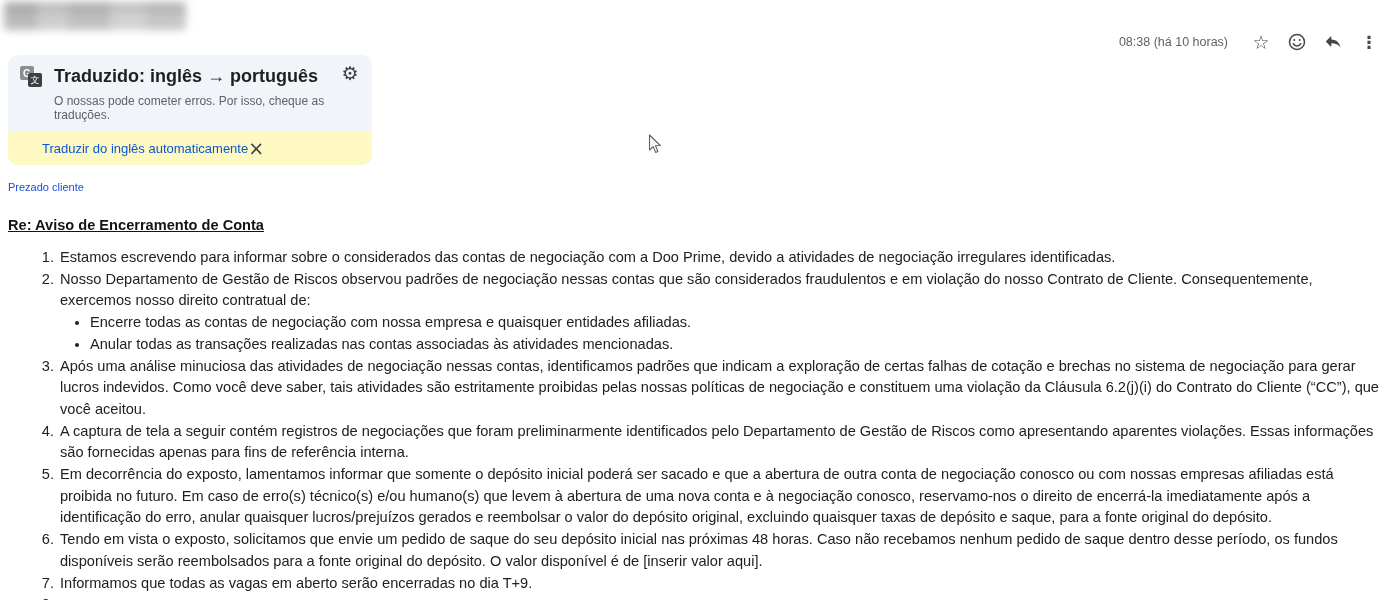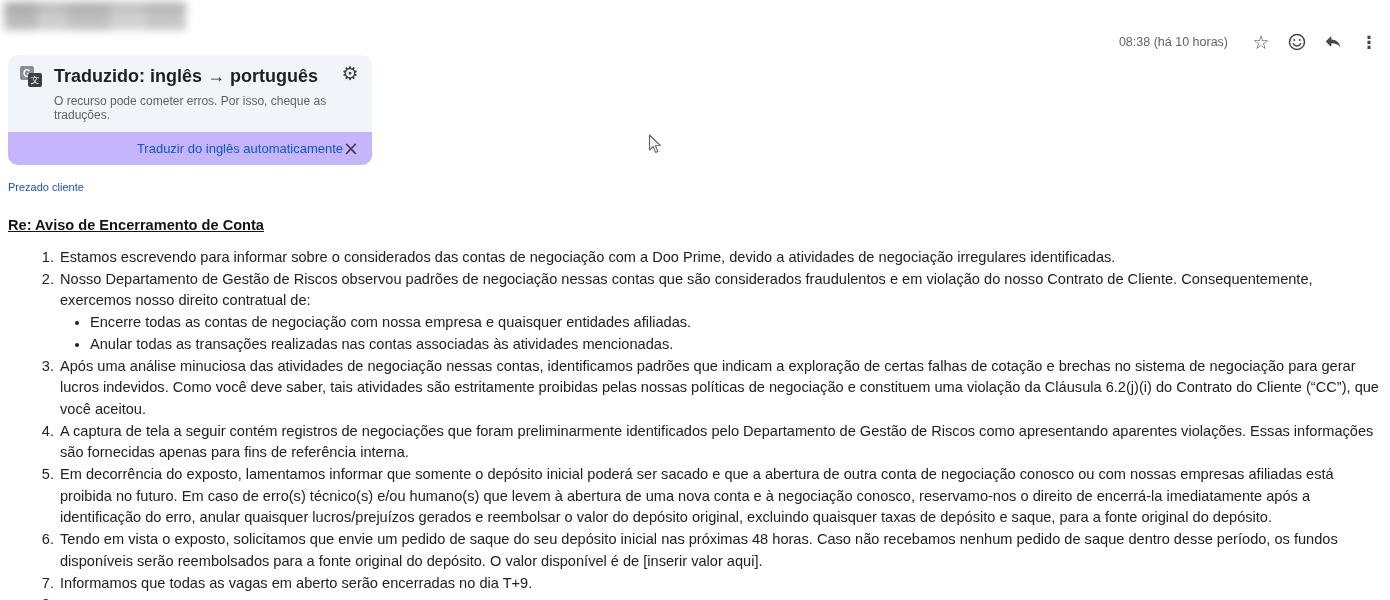--- a/index.html
+++ b/index.html
@@ -49,22 +49,22 @@
   }
   .tc-title { font-size: 18px; font-weight: 700; color: #1f1f1f; margin-left: 10px; margin-top: 2px; }
   .tc-gear {
     position: absolute; right: 11px; top: 7px; width: 22px; height: 22px;
     font-size: 19px; color: #3c4043; text-align: center; line-height: 22px;
     font-family: "DejaVu Sans", sans-serif; cursor: pointer;
   }
   .tc-sub { font-size: 12px; color: #5e6368; margin: 5px 0 0 34px; }
   .tc-show { font-size: 13px; font-weight: 700; color: #0b57d0; margin: 11px 0 0 34px; cursor: pointer; display: inline-block; }
   .tc-bottom {
-    position: absolute; left: 0; right: 0; bottom: 0; height: 33px; background: #c4b5fd;
-    display: flex; align-items: center; justify-content: flex-end;
+    position: absolute; left: 0; right: 0; bottom: 0; height: 33px; background: #fef9c3;
+    display: flex; align-items: center; justify-content: flex-start;
     padding: 0 13px 0 34px;
   }
   .tc-auto { font-size: 13px; font-weight: 500; color: #0b57d0; cursor: pointer; }
   .tc-close { font-size: 19px; color: #3c4043; cursor: pointer; line-height: 1; font-family: "DejaVu Sans", sans-serif; }
 
   
   .email-body { position: absolute; left: 8px; top: 181px; right: 5px; }
   .greeting { font-size: 11px; color: #1d4ed8; }
   .subject {
     font-size: 14.6px; font-weight: 700; color: #141414;
@@ -105,21 +105,21 @@
 <div class="translate-card">
   <div class="tc-top">
     <div class="tc-title-row">
       <span class="gt-icon">
         <span class="gt-a">G</span>
         <span class="gt-b">文</span>
       </span>
       <span class="tc-title">Traduzido: inglês → português</span>
     </div>
     <span class="tc-gear">⚙</span>
-    <div class="tc-sub">O recurso pode cometer erros. Por isso, cheque as traduções.</div>
+    <div class="tc-sub">O nossas pode cometer erros. Por isso, cheque as traduções.</div>
     <span class="tc-show">Mostrar original</span>
   </div>
   <div class="tc-bottom">
     <span class="tc-auto">Traduzir do inglês automaticamente</span>
     <span class="tc-close">×</span>
   </div>
 </div>
 
 <div class="email-body">
   <div class="greeting">Prezado cliente</div>

